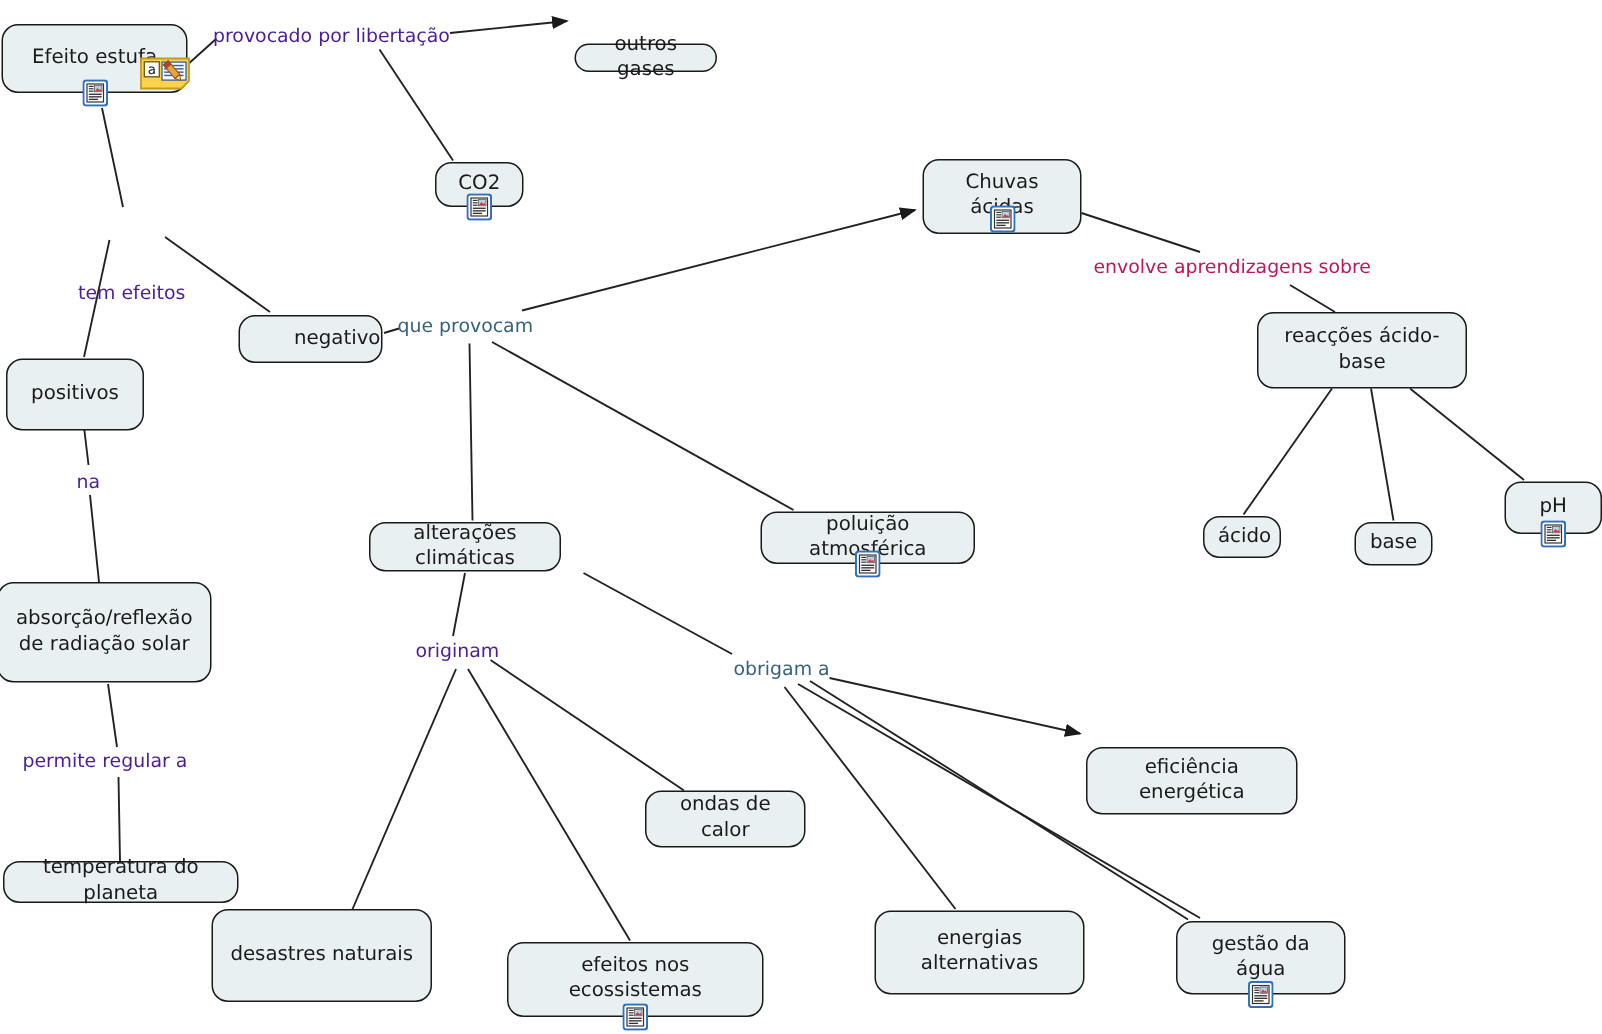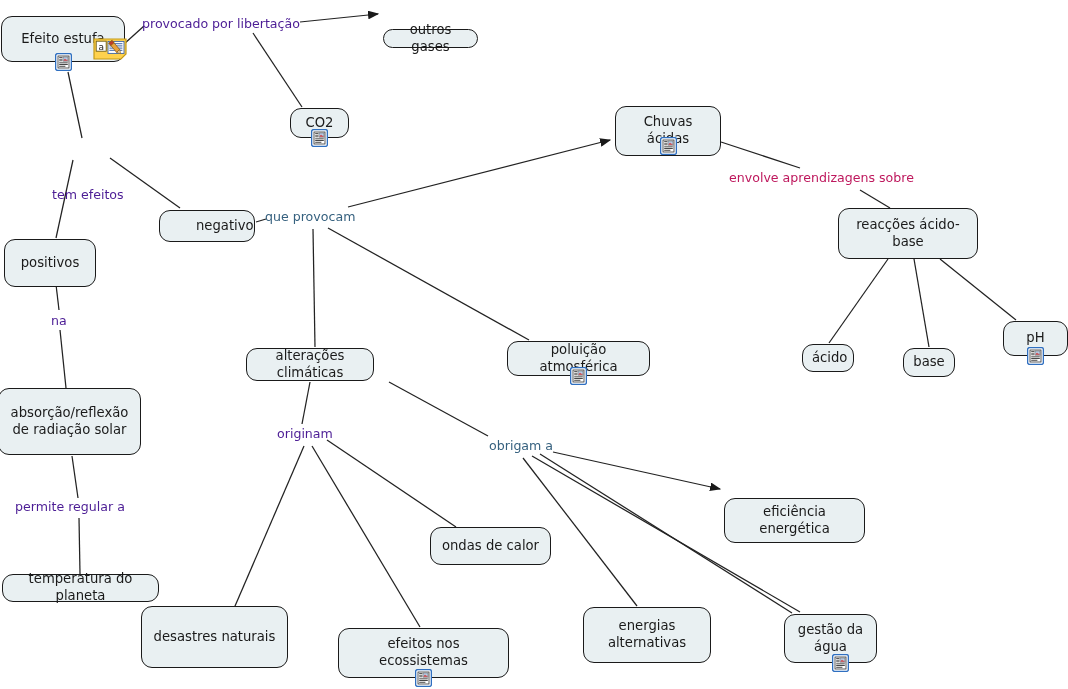--- a/index.html
+++ b/index.html
@@ -198,37 +198,37 @@
           <rect x="3" y="3" width="11" height="12" fill="#ffffff" stroke="#333333" stroke-width="0.8"></rect>
           <rect x="8" y="4" width="5" height="4.2" fill="#b8cfe8" stroke="#555" stroke-width="0.5"></rect>
           <path d="M8.3 7.8 L10 5.6 L11.2 7 L12 6.2 L12.7 7.8 Z" fill="#cc3b3b"></path>
           <rect x="4.2" y="4.2" width="3.2" height="0.8" fill="#333"></rect>
           <rect x="4.2" y="5.8" width="3.2" height="0.8" fill="#333"></rect>
           <rect x="4.2" y="7.4" width="3.2" height="0.8" fill="#333"></rect>
           <rect x="4.2" y="9.4" width="8.6" height="0.9" fill="#333"></rect>
           <rect x="4.2" y="11.1" width="8.6" height="0.9" fill="#333"></rect>
           <rect x="4.2" y="12.8" width="6.2" height="0.9" fill="#333"></rect>
         </svg></div>
-      <div class="node" style="left: 430px; top: 527px; width: 121px; height: 38px;"><span class="node-label">ondas de calor</span></div>
+      <div class="node" style="left: 430px; top: 527px; width: 107px; height: 38px;"><span class="node-label">ondas de calor</span></div>
       <div class="node" style="left: 141px; top: 606px; width: 147px; height: 62px;"><span class="node-label">desastres naturais</span></div>
       <div class="node" style="left: 338px; top: 628px; width: 171px; height: 50px;"><span class="node-label">efeitos nos ecossistemas</span></div>
       <div class="doc-icon" style="left: 415px; top: 669px;"><svg width="17" height="18" viewBox="0 0 17 18" xmlns="http://www.w3.org/2000/svg">
           <rect x="0.6" y="0.6" width="15.8" height="16.8" rx="2" fill="#ffffff" stroke="#2f6fc0" stroke-width="1.4"></rect>
           <rect x="3" y="3" width="11" height="12" fill="#ffffff" stroke="#333333" stroke-width="0.8"></rect>
           <rect x="8" y="4" width="5" height="4.2" fill="#b8cfe8" stroke="#555" stroke-width="0.5"></rect>
           <path d="M8.3 7.8 L10 5.6 L11.2 7 L12 6.2 L12.7 7.8 Z" fill="#cc3b3b"></path>
           <rect x="4.2" y="4.2" width="3.2" height="0.8" fill="#333"></rect>
           <rect x="4.2" y="5.8" width="3.2" height="0.8" fill="#333"></rect>
           <rect x="4.2" y="7.4" width="3.2" height="0.8" fill="#333"></rect>
           <rect x="4.2" y="9.4" width="8.6" height="0.9" fill="#333"></rect>
           <rect x="4.2" y="11.1" width="8.6" height="0.9" fill="#333"></rect>
           <rect x="4.2" y="12.8" width="6.2" height="0.9" fill="#333"></rect>
         </svg></div>
-      <div class="node" style="left: 583px; top: 607px; width: 128px; height: 56px;"><span class="node-label">energias alternativas</span></div>
-      <div class="node" style="left: 784px; top: 614px; width: 93px; height: 49px;"><span class="node-label">gestão da água</span></div>
+      <div class="node" style="left: 583px; top: 607px; width: 140px; height: 56px;"><span class="node-label">energias alternativas</span></div>
+      <div class="node" style="left: 784px; top: 614px; width: 113px; height: 49px;"><span class="node-label">gestão da água</span></div>
       <div class="doc-icon" style="left: 832px; top: 654px;"><svg width="17" height="18" viewBox="0 0 17 18" xmlns="http://www.w3.org/2000/svg">
           <rect x="0.6" y="0.6" width="15.8" height="16.8" rx="2" fill="#ffffff" stroke="#2f6fc0" stroke-width="1.4"></rect>
           <rect x="3" y="3" width="11" height="12" fill="#ffffff" stroke="#333333" stroke-width="0.8"></rect>
           <rect x="8" y="4" width="5" height="4.2" fill="#b8cfe8" stroke="#555" stroke-width="0.5"></rect>
           <path d="M8.3 7.8 L10 5.6 L11.2 7 L12 6.2 L12.7 7.8 Z" fill="#cc3b3b"></path>
           <rect x="4.2" y="4.2" width="3.2" height="0.8" fill="#333"></rect>
           <rect x="4.2" y="5.8" width="3.2" height="0.8" fill="#333"></rect>
           <rect x="4.2" y="7.4" width="3.2" height="0.8" fill="#333"></rect>
           <rect x="4.2" y="9.4" width="8.6" height="0.9" fill="#333"></rect>
           <rect x="4.2" y="11.1" width="8.6" height="0.9" fill="#333"></rect>

